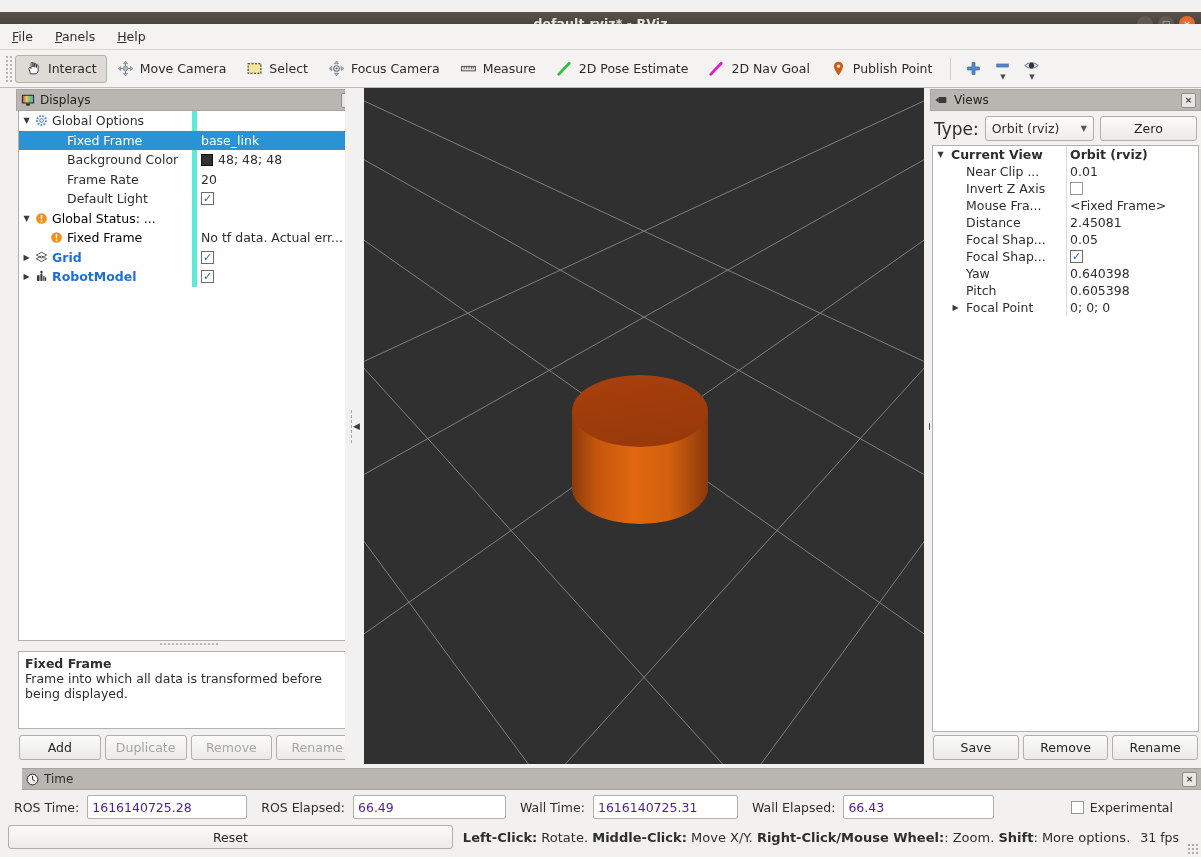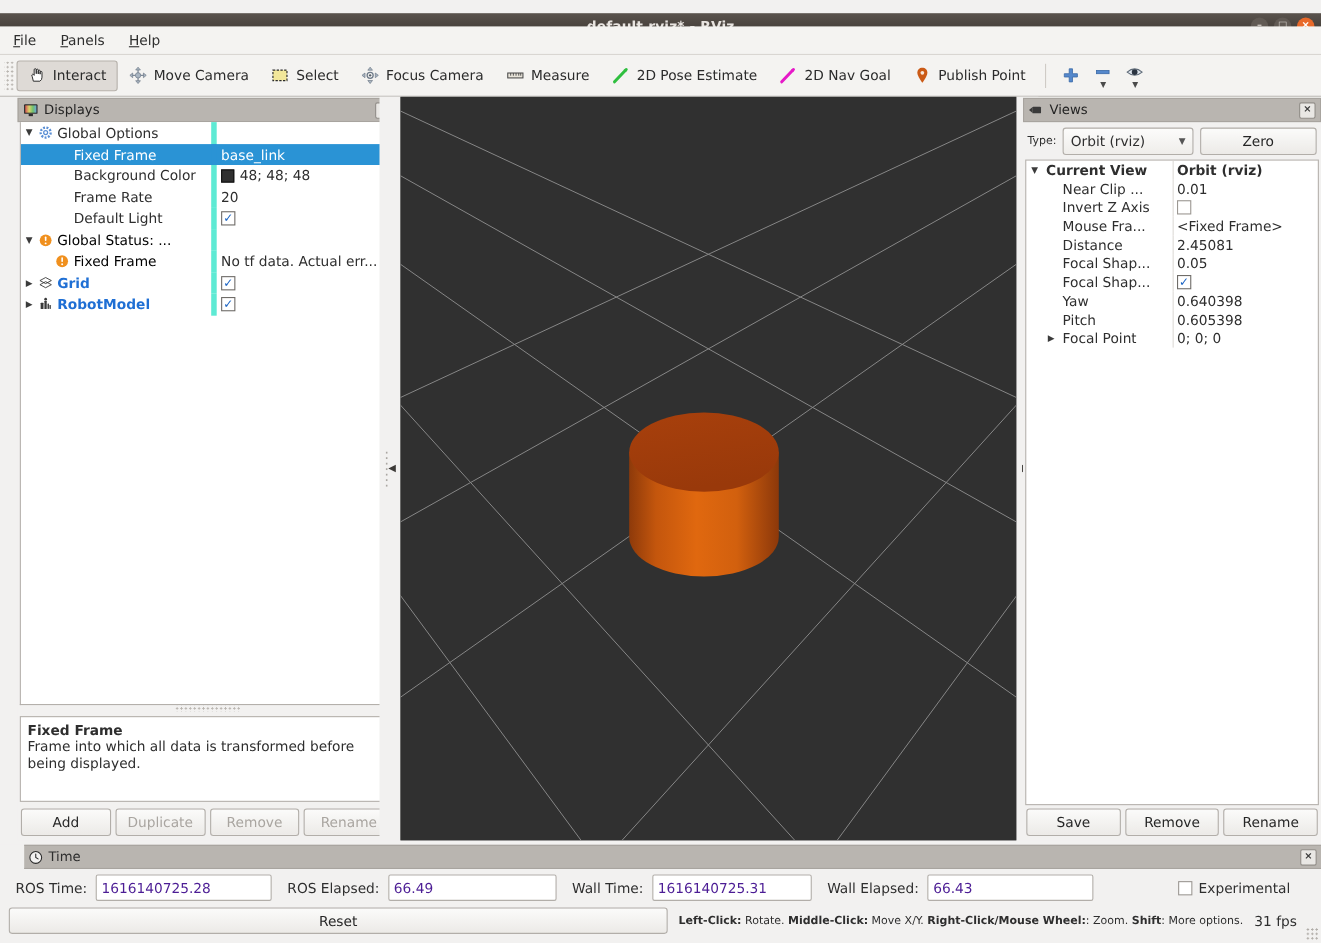--- a/index.html
+++ b/index.html
@@ -154,21 +154,21 @@
     background-size:3px 5px;
   }
   .splitter .arrow { font-size:9px; color:#3c3a37; line-height:9px; }
 
   
   .views {
     position:absolute; left:930px; top:89px; width:271px; height:675px;
     background:#f2f1f0; display:flex; flex-direction:column;
   }
   .typerow { display:flex; align-items:center; gap:6px; padding:5px 4px 4px 4px; }
-  .typerow .lbl { font-size:10px; }
+  .typerow .lbl { font-size:17px; }
   .combo {
     flex:1; height:25px; border:1px solid #b2aea9; border-radius:3px;
     background:linear-gradient(to bottom,#fcfcfb,#efedea);
     display:flex; align-items:center; padding:0 6px; font-size:12.5px; position:relative;
   }
   .combo .caret { margin-left:auto; font-size:8px; color:#555; }
   .zerobtn { width:82px; height:25px; }
   .vtree {
     flex:1; background:#ffffff; border:1px solid #b4b0ab; margin:0 2px;
     overflow:hidden;
@@ -190,21 +190,21 @@
     display:flex; align-items:center; padding:0 4px; gap:5px; font-size:12px;margin-left:22px;
   }
   .timefields { display:flex; align-items:center; height:34px; padding:0 14px; gap:8px; }
   .tf-label { font-size:12.5px; white-space:nowrap; }
   .tf-input {
     height:24px; border:1px solid #b2aea9; border-radius:2px; background:#fff;
     display:flex; align-items:center; padding:0 4px; font-size:12.5px; color:#4c1d95;
   }
   .statusrow { display:flex; align-items:center; padding:0 8px; gap:10px; height:26px; }
   .resetbtn { width:55px; height:24px; }
-  .hint { font-size:10px; }
+  .hint { font-size:13px; }
   .hint b { font-weight:bold; }
   .fps { margin-left:auto; font-size:12.5px; padding-right:14px; }
   .corner-grip {
     position:absolute; right:2px; bottom:2px; width:12px; height:12px;
     background-image: radial-gradient(#b0aca7 1px, transparent 1px);
     background-size:4px 4px;
   }
 </style>
 </head>
 <body>

